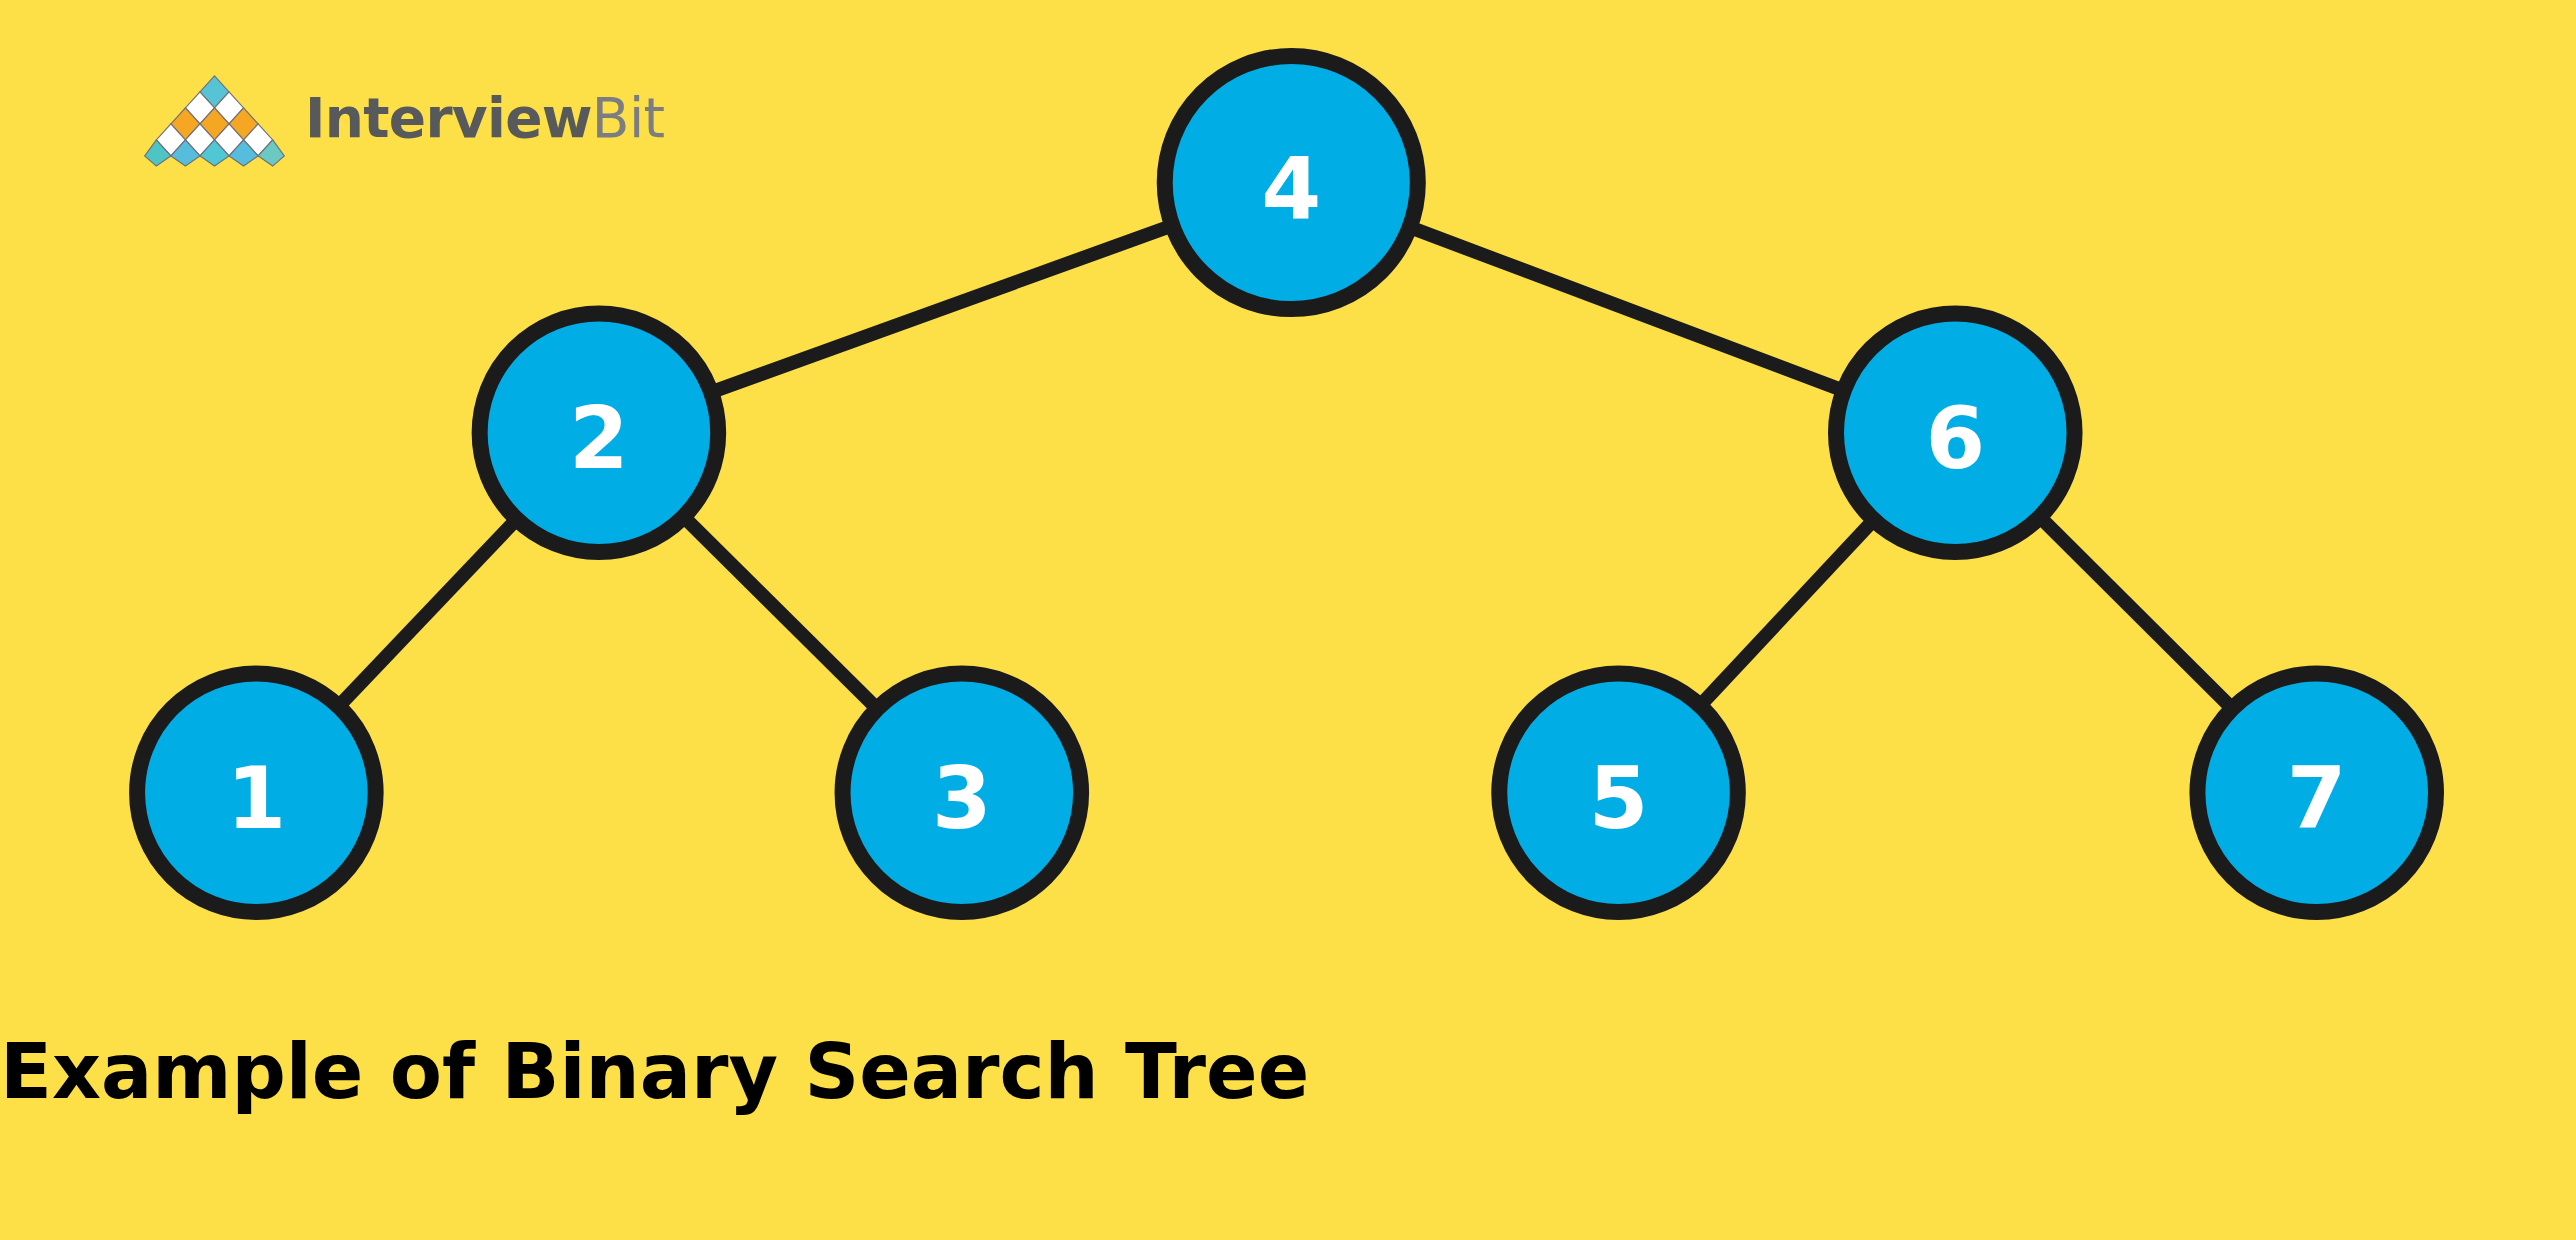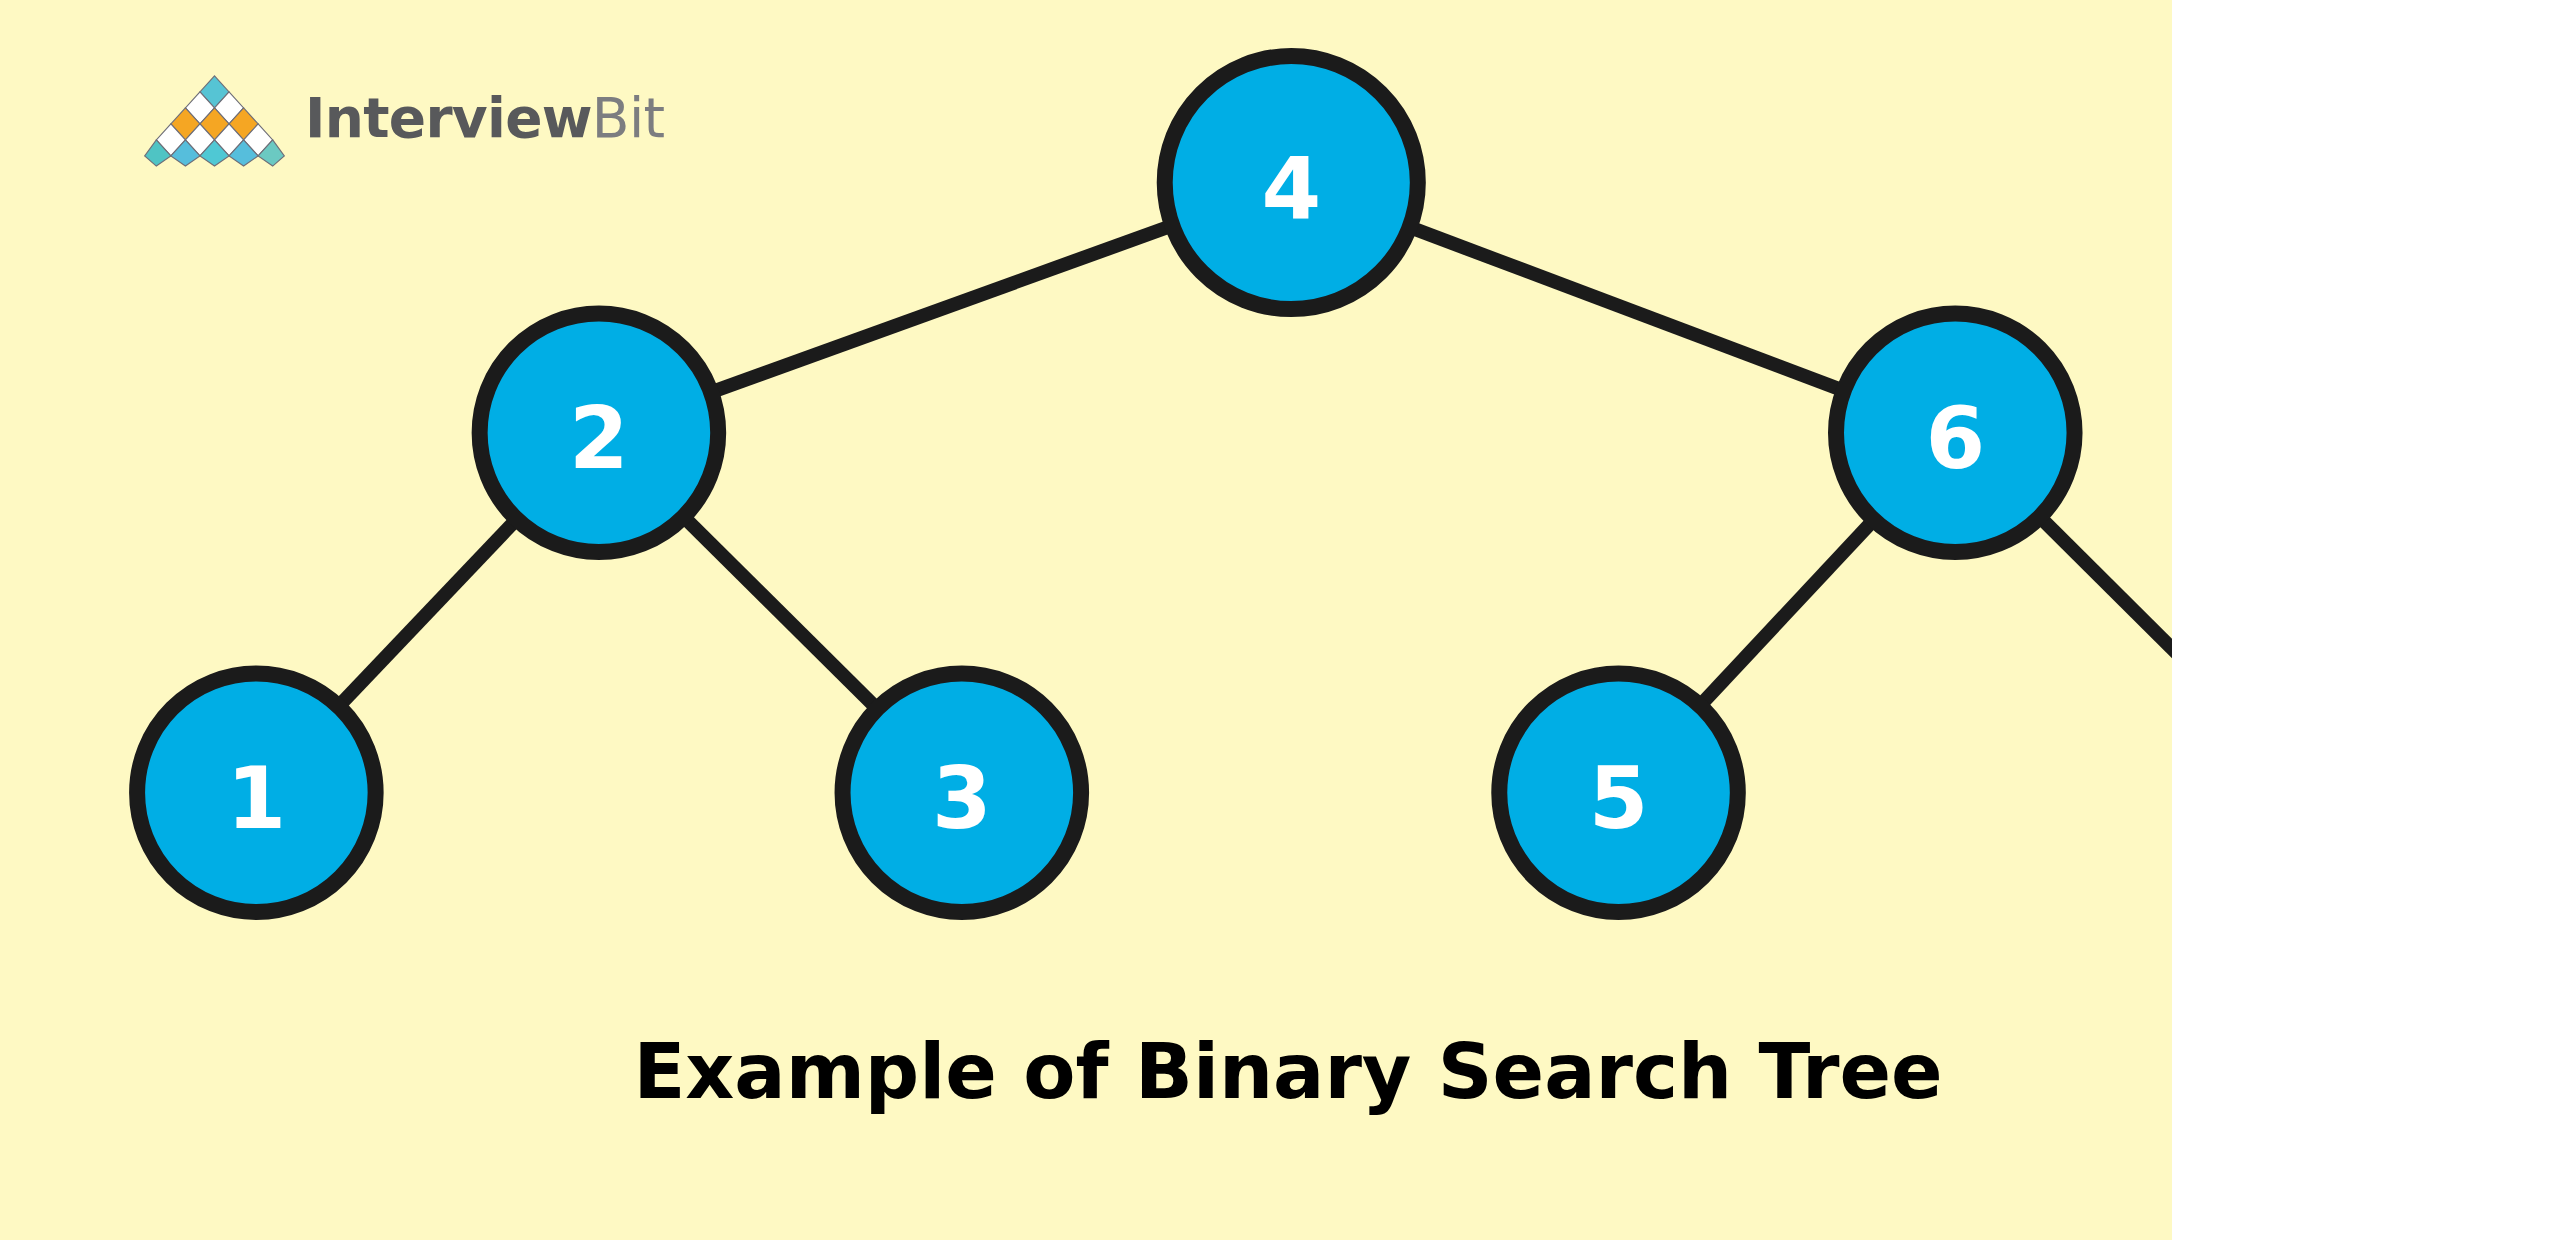--- a/index.html
+++ b/index.html
@@ -5,23 +5,23 @@
   html, body {
     margin: 0;
     padding: 0;
     background: #ffffff;
   }
   body {
     font-family: "Liberation Sans", sans-serif;
   }
   #canvas {
     position: relative;
-    width: 2172px;
+    width: 2576px;
     height: 1240px;
-    background: #fef9c3;
+    background: #fde047;
     overflow: hidden;
   }
 
   
   #logo {
     position: absolute;
     left: 143px;
     top: 73px;
     display: flex;
     align-items: center;
@@ -75,21 +75,21 @@
     text-anchor: middle;
     dominant-baseline: central;
   }
 
   
   #caption {
     position: absolute;
     left: 0;
     top: 1027px;
     width: 2576px;
-    text-align: center;
+    text-align: left;
     font-family: "DejaVu Sans", sans-serif;
     font-size: 76px;
     font-weight: bold;
     color: #000000;
     letter-spacing: 0px;
     white-space: nowrap;
   }
 </style>
 </head>
 <body>

